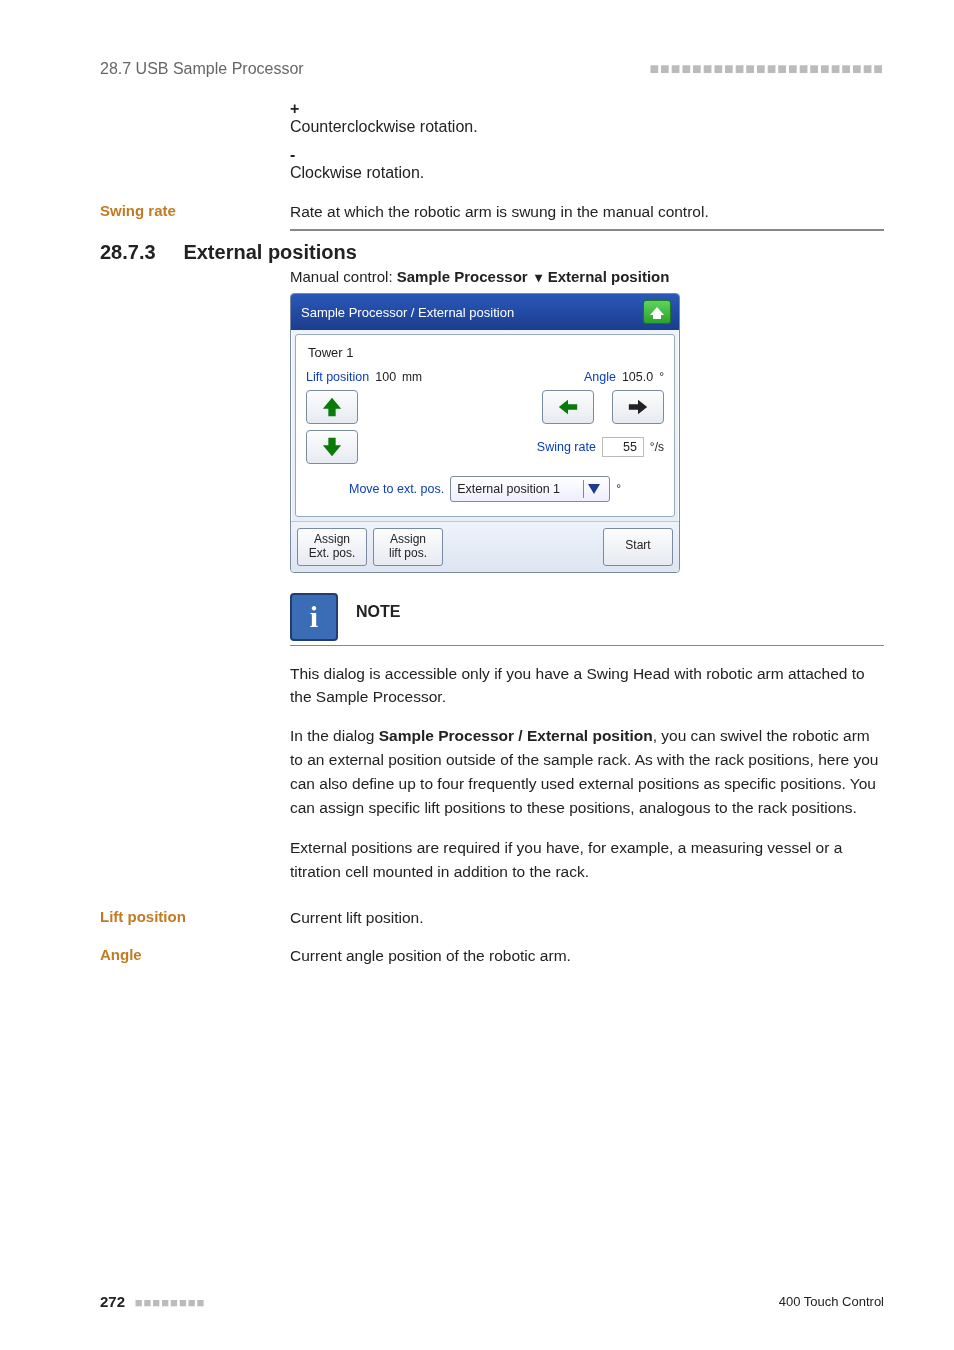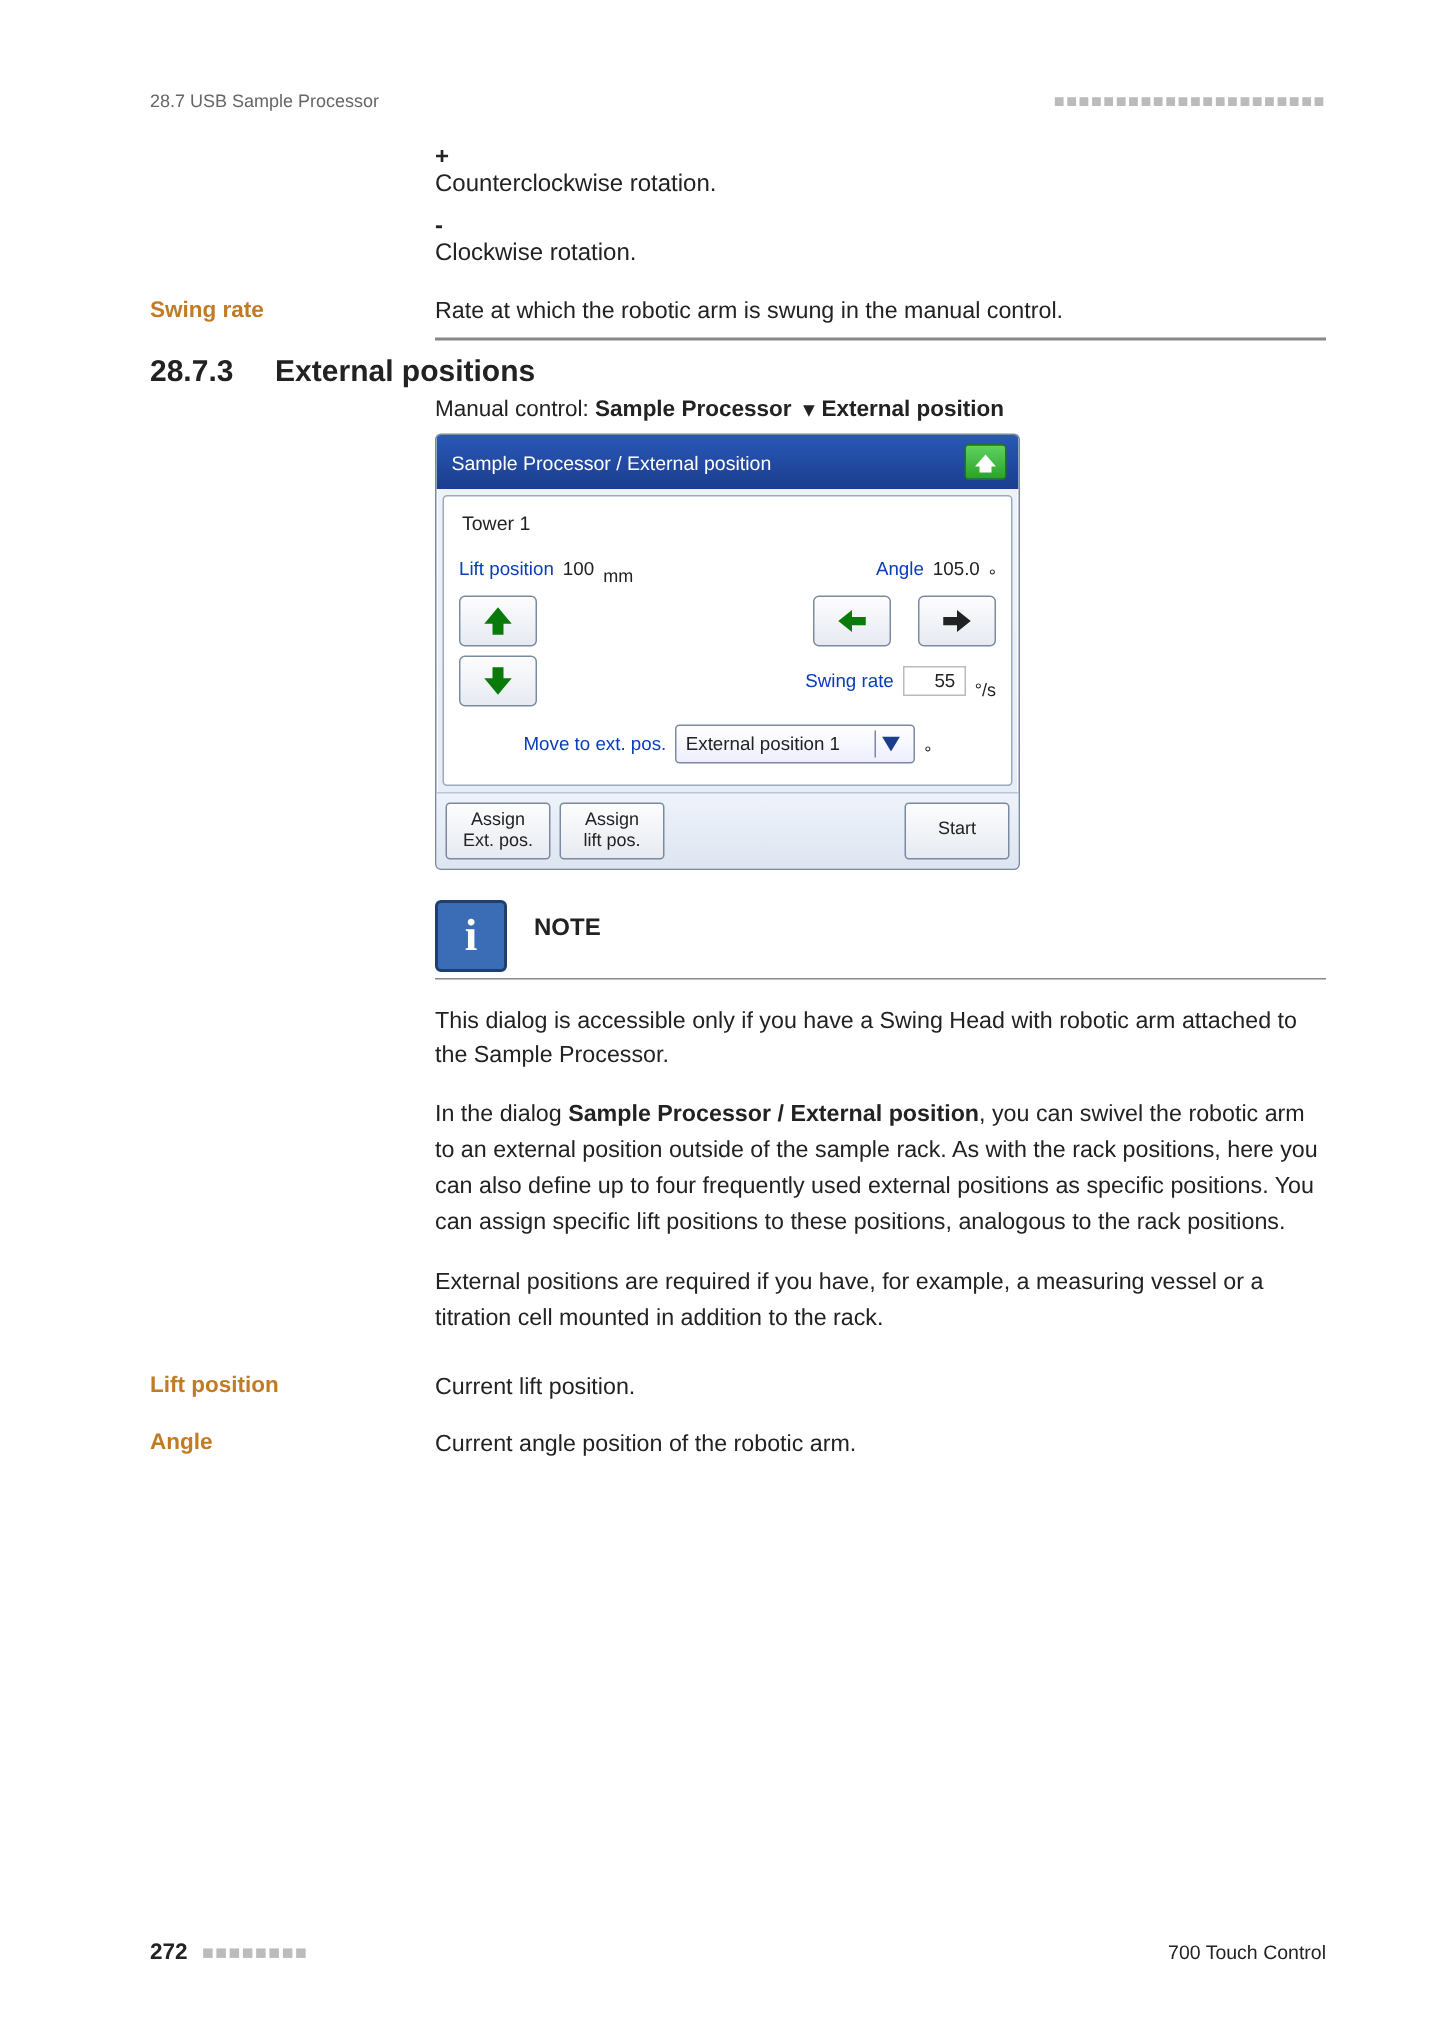--- a/index.html
+++ b/index.html
@@ -9,21 +9,21 @@
     --accent:#c27b25;
     --gray:#aaa;
     --light:#efefef;
     --link:#6a6a6a;
     --blue:#0a3db8;
     --green:#0a7a0a;
   }
   *{box-sizing:border-box;}
   body{margin:0;font-family:"Segoe UI",Arial,sans-serif;color:var(--text);}
   .page{width:var(--page-w);min-height:var(--page-h);margin:0 auto;padding:60px 70px 30px 100px;position:relative;background:#fff;}
-  .hdr{display:flex;justify-content:space-between;align-items:center;font-size:12px;color:#666;margin-bottom:22px;}
+  .hdr{display:flex;justify-content:space-between;align-items:center;font-size:16px;color:#666;margin-bottom:22px;}
   .hdr-dashes{letter-spacing:1px;color:#bbb;}
   .row{display:flex;align-items:flex-start;}
   .label-col{width:190px;flex-shrink:0;font-weight:700;color:var(--accent);font-size:15px;padding-top:2px;}
   .body-col{flex:1;font-size:15.5px;line-height:1.5;}
   .bold{font-weight:700;}
   .sep-line{border:none;border-top:1px solid #888;margin:0;}
   .range-table{width:100%;border-collapse:collapse;font-size:15px;}
   .range-table td{padding:2px 0;}
   .range-table td:first-child{width:130px;color:#333;}
   .range-table td:last-child{font-weight:700;}
@@ -42,21 +42,21 @@
   .shot-hdr{display:flex;justify-content:space-between;align-items:center;
     background:linear-gradient(#2a58b8,#1a3d8e);color:#fff;padding:6px 8px 6px 10px;font-size:13px;}
   .shot-hdr .home{width:28px;height:24px;background:linear-gradient(#5fd25f,#2aa32a);border:1px solid #1c7a1c;border-radius:3px;position:relative;}
   .shot-hdr .home::before{content:"";position:absolute;left:6px;top:6px;width:0;height:0;border-left:7px solid transparent;border-right:7px solid transparent;border-bottom:8px solid #fff;}
   .shot-hdr .home::after{content:"";position:absolute;left:9px;top:12px;width:8px;height:6px;background:#fff;}
   .shot-body{background:#fff;margin:4px;border:1px solid #9ab;border-radius:3px;padding:8px 10px;}
   .tower{font-size:13px;margin:2px 0 10px 2px;}
   .shot-row{display:flex;align-items:center;margin:6px 0;gap:6px;}
   .blue-lbl{color:var(--blue);font-size:12.5px;}
   .val-box{border:1px solid #bbb;background:#fff;padding:2px 6px;min-width:42px;text-align:right;display:inline-block;}
-  .unit{font-size:12px;margin-top:11px;}
+  .unit{font-size:12px;}
   .arrow-btn{
     width:52px;height:34px;border:1px solid #7a8aa0;border-radius:4px;
     background:linear-gradient(#fdfdfd,#e6eaf1);display:flex;align-items:center;justify-content:center;
     box-shadow:0 1px 0 #fff inset;
   }
   .arrow-btn svg{width:22px;height:22px;}
   .green-fill path, .green-fill polygon{fill:var(--green);}
   .dark-fill path, .dark-fill polygon{fill:#222;}
   .drop{
     border:1px solid #7a8aa0;border-radius:3px;background:linear-gradient(#fff,#eef);padding:3px 6px;
@@ -231,15 +231,15 @@
   <div class="row" style="margin-top:14px;">
     <div class="label-col">Angle</div>
     <div class="body-col">Current angle position of the robotic arm.</div>
   </div>
 
   <div class="page-foot">
     <div>
       <span class="pnum">272</span>
       <span class="dashes">■■■■■■■■</span>
     </div>
-    <div>700 Touch Control</div>
+    <div>400 Touch Control</div>
   </div>
 </div>
 
 </body></html>

